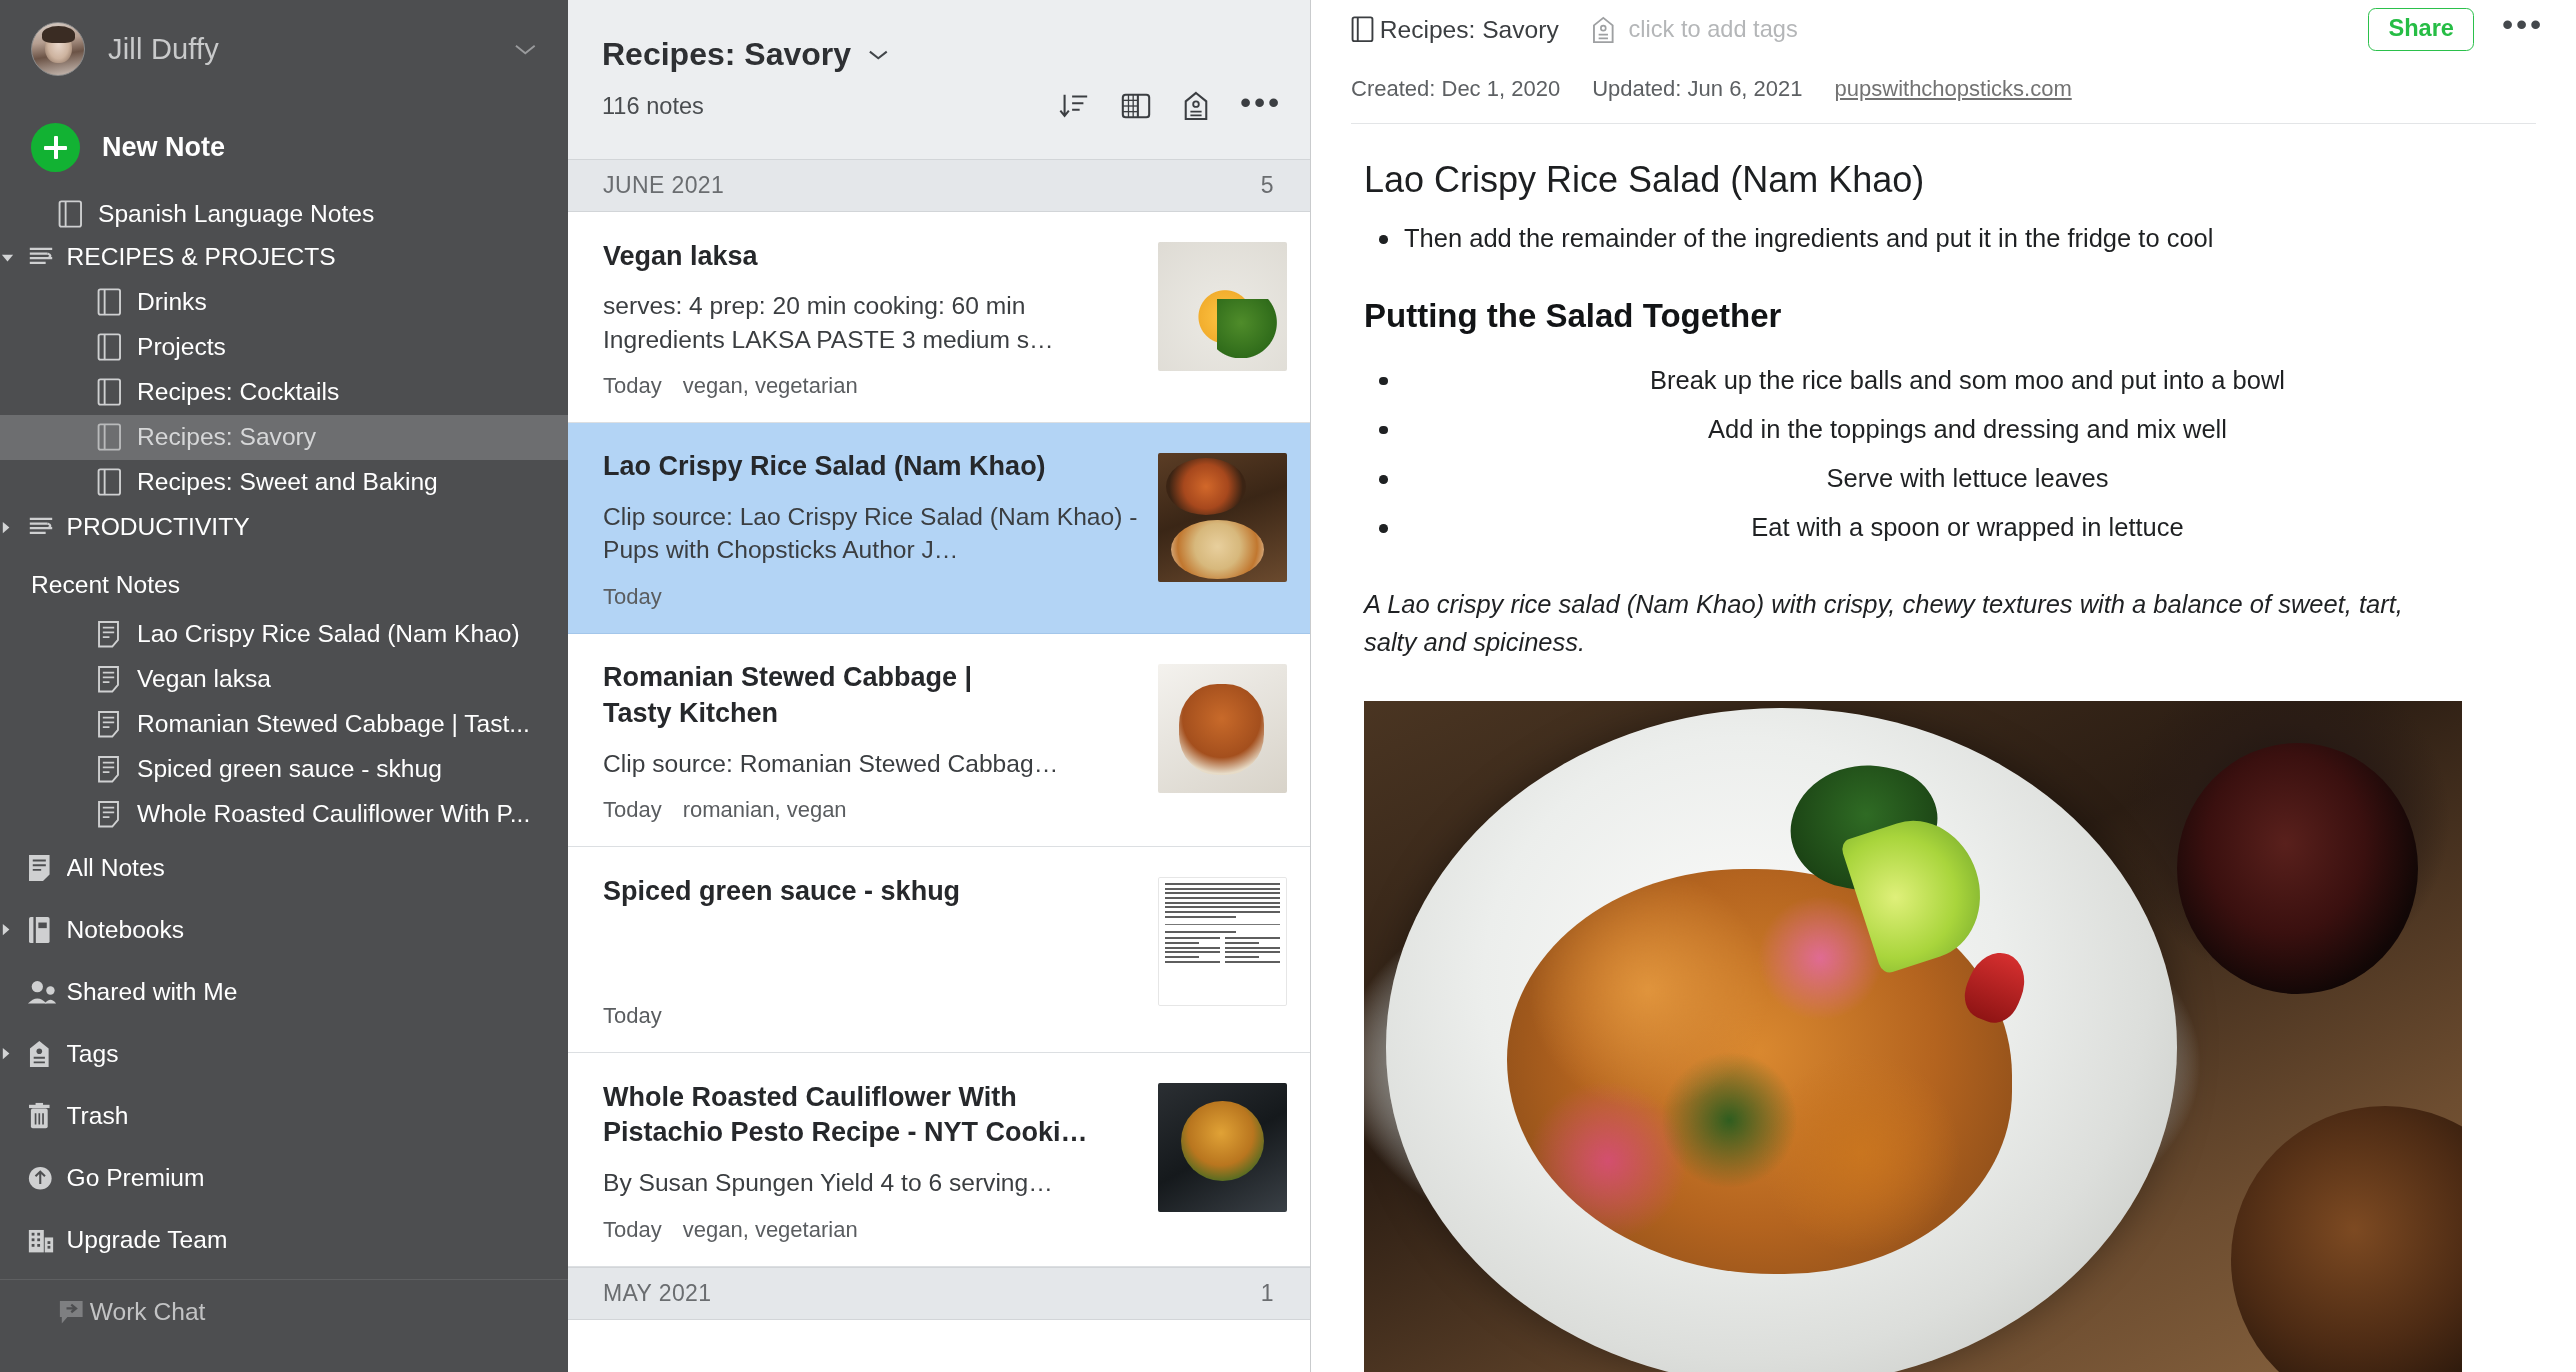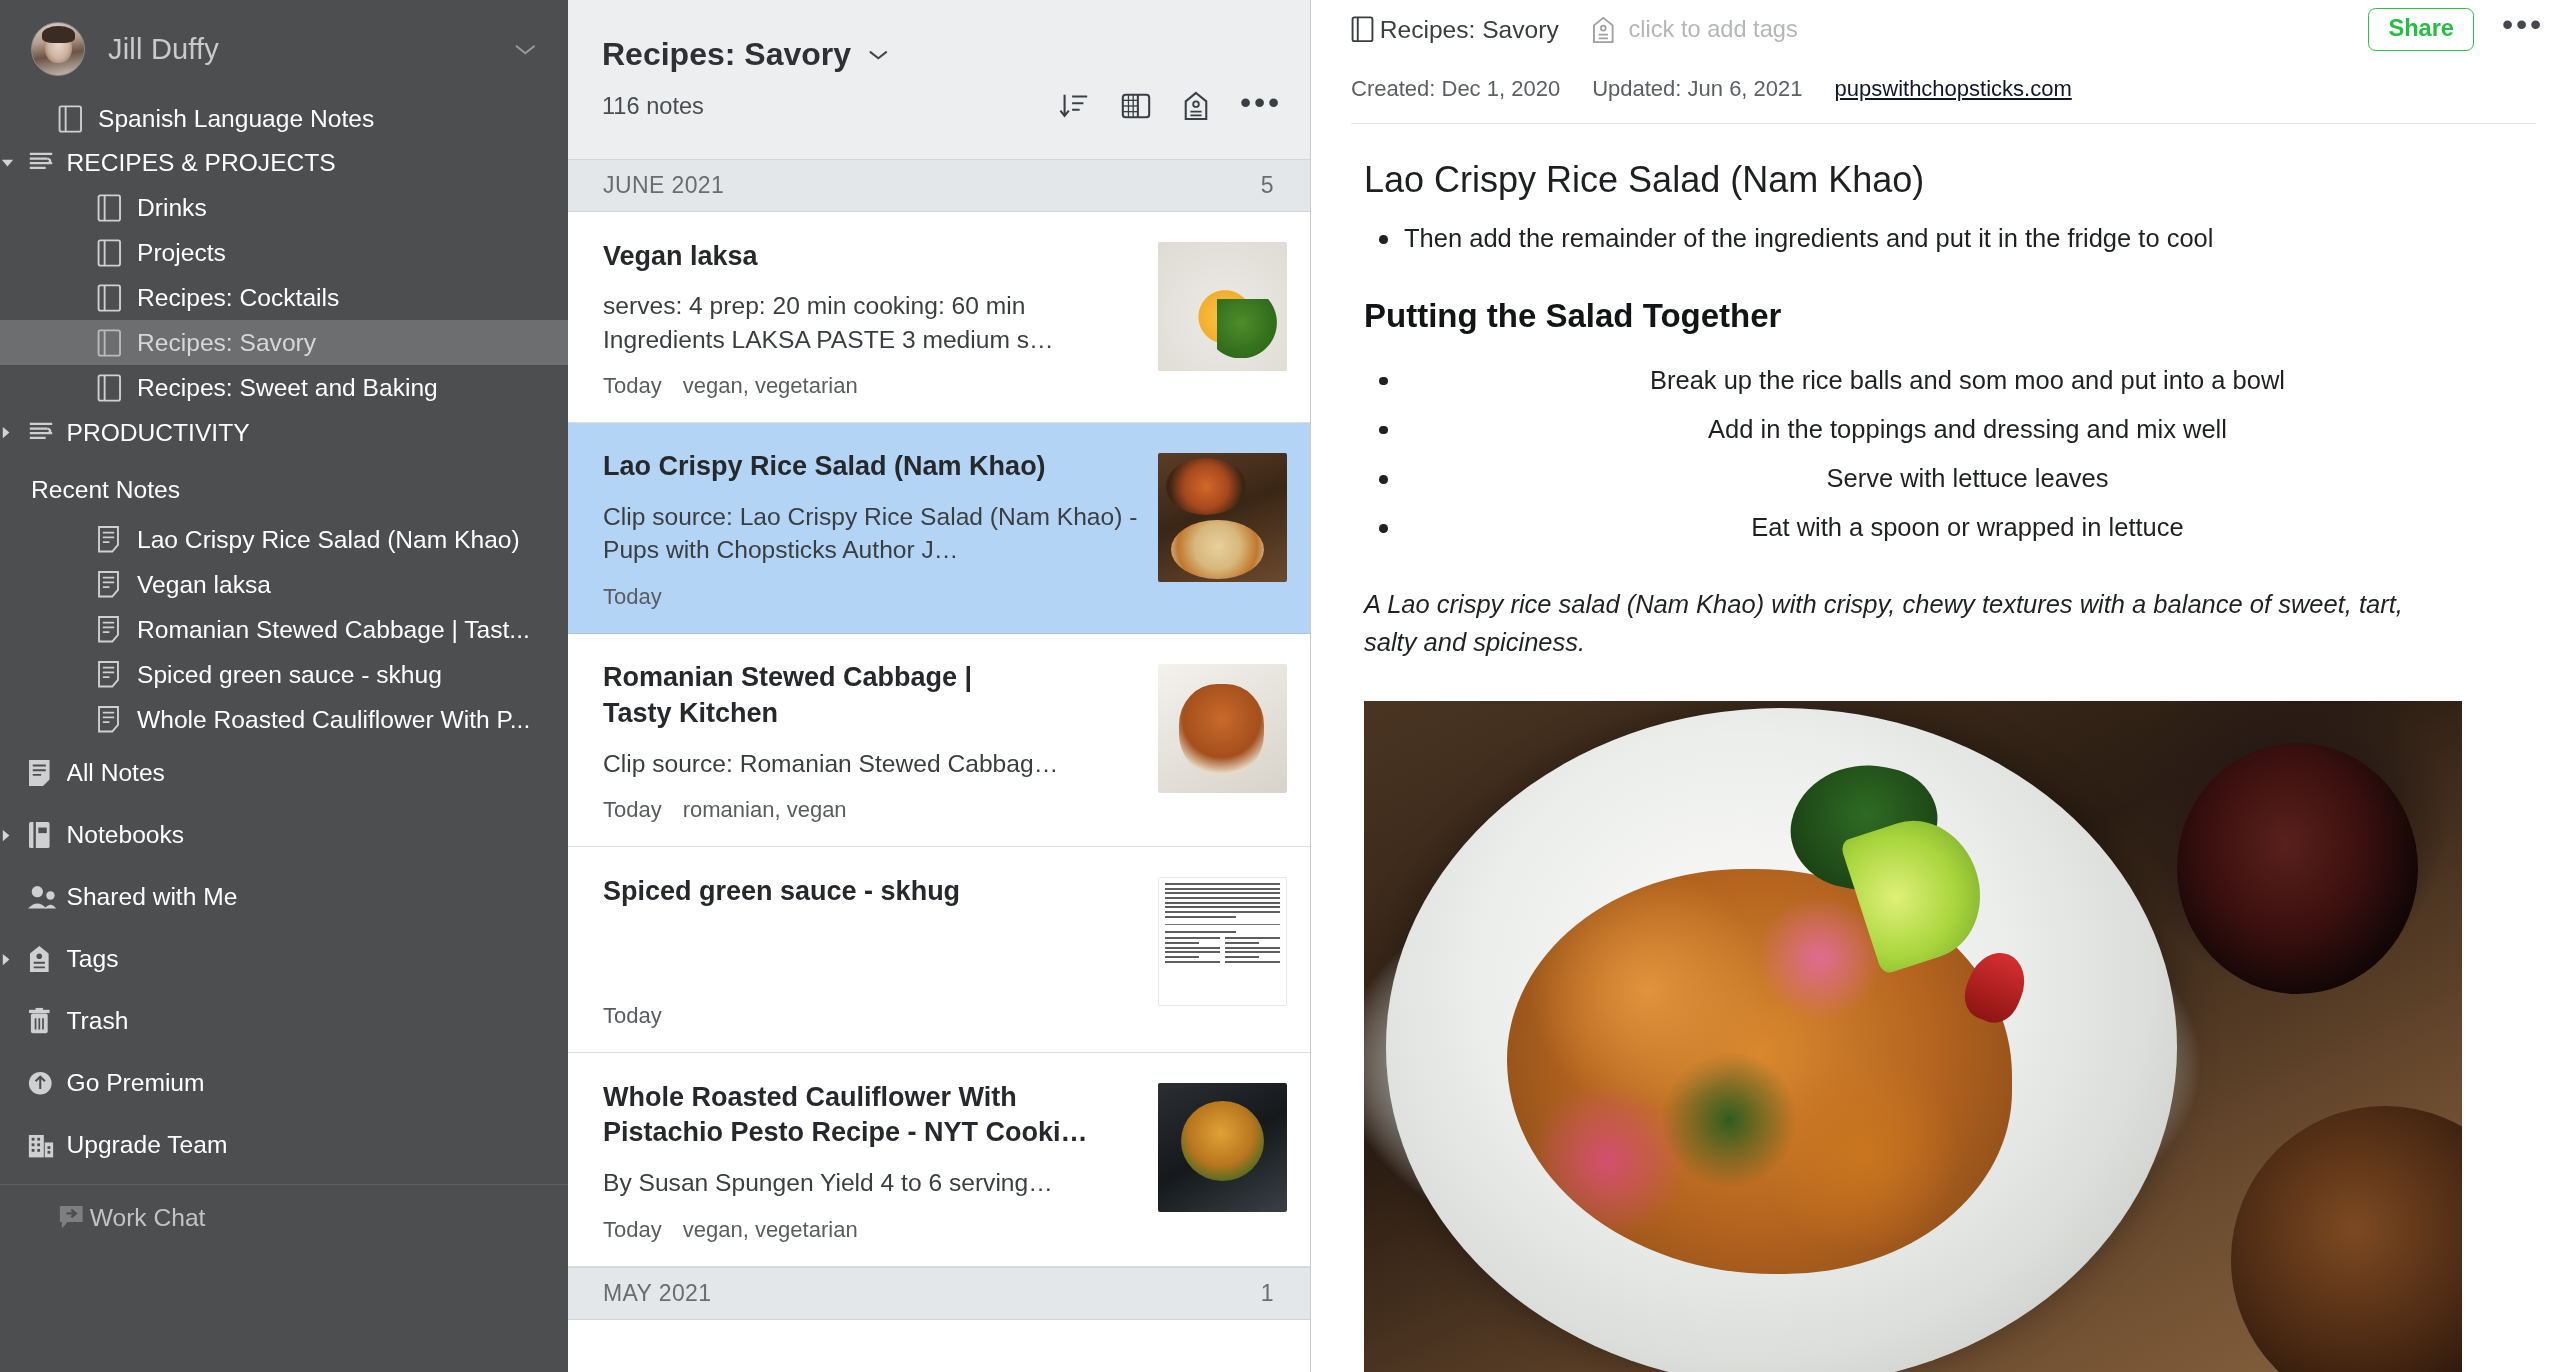--- a/index.html
+++ b/index.html
@@ -212,21 +212,21 @@
   .share-btn {
     border: 1.9px solid #2bc04b; border-radius: 7.6px;
     color:#26bd45; font-size:23.6px; font-weight:bold;
     padding: 5.7px 19px 7.6px;
   }
   .ed-dots { letter-spacing:2.8px; font-size:32px; color:#44484c; line-height:.6; padding-bottom:9.4px; }
   .ed-meta {
     display:flex; align-items:center; gap: 32px;
     padding: 17px 0 0 40px; font-size: 22px; color:#5d6063;
   }
-  .ed-meta a { color:#0f172a; text-decoration: underline; }
+  .ed-meta a { color:#737373; text-decoration: underline; }
   .ed-rule { height:0.9px; background:#e3e5e7; margin: 21px 40px 0 40px; }
 
   .ed-body { padding: 34px 45px 0 53px; }
   .ed-h1 { font-size: 36px; color:#1d1f21; font-weight: normal; line-height:1.2; }
   .ed-ul { list-style: none; margin-top: 19px; }
   .ed-ul li {
     position: relative; padding-left: 40px; font-size: 25.5px; color:#1f2123;
     line-height: 1.45; margin-bottom: 3.8px;
   }
   .ed-ul li::before {
@@ -307,20 +307,24 @@
     <div class="sb-user">
       <div class="avatar"></div>
       <div class="sb-username">Jill Duffy</div>
       <div class="sb-caret">
         <svg width="24.6" height="15" viewBox="0 0 26 16">
             <path d="M3 4 L13 12 L23 4" fill="none" stroke="#9a9b9d" stroke-width="2"></path>
           </svg>
       </div>
     </div>
 
+    <div class="newnote">
+      <div class="newnote-circle"></div>
+      <div class="newnote-label">New Note</div>
+    </div>
 
     <div class="sb-scroll">
 
       <div class="sb-row indent-1 clipped" style="margin-top:-9.4px;">
         <span class="ic">
           <svg width="24.6" height="28" viewBox="0 0 26 30">
               <rect x="1.5" y="1.5" width="23" height="27" rx="2" fill="none" stroke="#cfd0d1" stroke-width="2"></rect>
               <line x1="8" y1="2" x2="8" y2="29" stroke="#cfd0d1" stroke-width="2"></line>
             </svg>
         </span>

